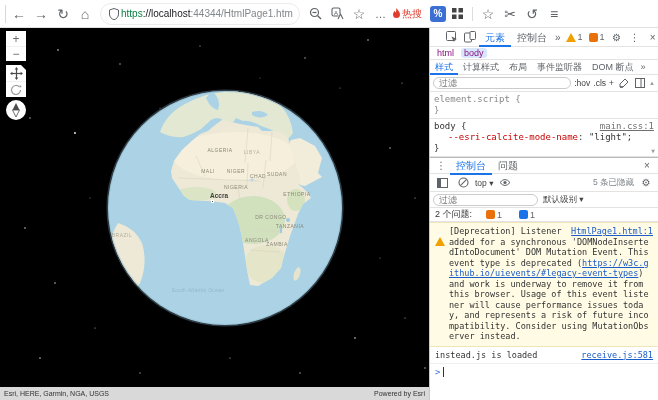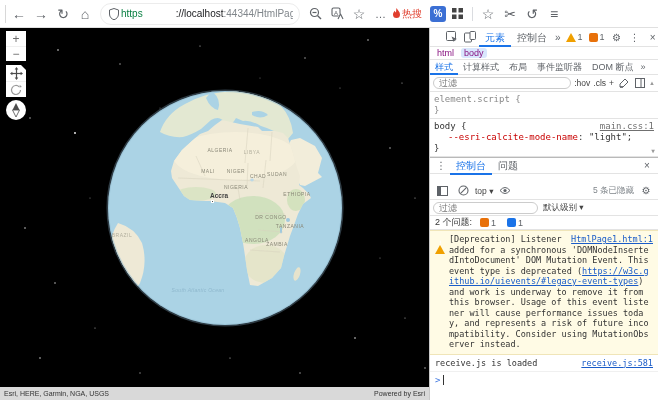--- a/index.html
+++ b/index.html
@@ -6,21 +6,21 @@
   html,body { width:658px; height:400px; overflow:hidden; font-family:"Liberation Sans",sans-serif; background:#fff; }
 
   
   .toolbar { position:absolute; left:0; top:0; width:658px; height:28px; background:#fff; border-bottom:1px solid #e0e0e0; display:flex; align-items:center; }
   .tb-icon { color:#5f6368; font-size:14px; width:22px; height:22px; display:flex; align-items:center; justify-content:center; cursor:pointer; flex:0 0 auto; }
   .tb-icon svg { display:block; }
   .edge-mark { width:6px; height:18px; border-right:1px solid #d8d8d8; margin-right:2px; }
   .addr { display:flex; align-items:center; height:22px; border:1px solid #ececec; border-radius:11px; padding:0 6px; margin:0 4px; width:200px; background:#fff; }
   .addr .url { font-size:10px; white-space:nowrap; overflow:hidden; }
   .url .scheme { color:#0b8043; }
-  .url .host { color:#202124;padding-left:33px; }
+  .url .host { color:#202124; }
   .url .rest { color:#80868b; }
   .search-box { display:flex; align-items:center; height:22px; width:118px; margin-left:2px; }
   .search-box input { border:none; outline:none; font-size:10px; color:#9aa0a6; width:92px; font-family:inherit; background:transparent; }
   .hot { color:#e03e2d; font-size:10px; display:flex; align-items:center; gap:1px; white-space:nowrap; cursor:pointer; }
   .logo-blue { width:16px; height:16px; border-radius:3px; background:#3b6fd4; color:#fff; font-size:10px; font-weight:bold; display:flex; align-items:center; justify-content:center; cursor:pointer; }
   .sep-v { width:1px; height:14px; background:#dadce0; margin:0 4px; }
 
   
   .map { position:absolute; left:0; top:28px; width:429px; height:372px; background:#000; overflow:hidden; }
   .map svg.scene { position:absolute; left:0; top:0; }
@@ -66,24 +66,24 @@
   .gray { color:#888; }
   .srclink { float:right; color:#707070; text-decoration:underline; cursor:pointer; }
   .prop { color:#c80000; }
   .val { color:#333; }
   .indent { padding-left:14px; }
   .sb { position:absolute; right:1px; top:0; width:8px; height:100%; }
   .sb .ar { position:absolute; right:0; width:8px; text-align:center; font-size:6px; color:#9a9a9a; cursor:pointer; }
 
   .drawer-head { height:17px; border-top:1px solid #b9b9b9; padding:0 2px; }
   .drawer-head .x { margin-left:auto; }
-  .console-toolbar { height:18px; padding:0 3px; gap:3px;margin-top:8px; }
+  .console-toolbar { height:18px; padding:0 3px; gap:3px; }
   .hidden-note { margin-left:auto; color:#80868b; font-size:8.5px; white-space:nowrap; }
   .lvl-row { height:16px; padding:0 3px; gap:5px; }
-  .issues-row { height:14px; padding:0 5px; gap:5px; font-size:9px; color:#333; border-bottom:1px solid #e3e3e3; display:flex; align-items:center; }
+  .issues-row { height:14px; padding:0 5px; gap:11px; font-size:9px; color:#333; border-bottom:1px solid #e3e3e3; display:flex; align-items:center; }
   .msg-warn { background:#fffbe5; border-top:1px solid #f0e5b8; border-bottom:1px solid #f0e5b8; padding:3px 5px 4px 5px; display:flex; gap:4px; font-family:"DejaVu Sans Mono",monospace; font-size:8.5px; line-height:10.5px; color:#333; }
   .msg-warn .body { flex:1; word-break:break-all; }
   .blue-link { color:#1a5cc8; text-decoration:underline; cursor:pointer; }
   .msg-src { float:right; margin-left:6px; }
   .warn-tri { flex:0 0 auto; width:10px; height:10px; position:relative; margin-top:1px; }
   .warn-tri .t { width:0; height:0; border-left:5px solid transparent; border-right:5px solid transparent; border-bottom:9px solid #f0a000; }
   .warn-tri .e { position:absolute; left:3.6px; top:2.5px; color:#fff; font-size:6px; font-weight:bold; }
   .msg-log { padding:3px 5px; font-family:"DejaVu Sans Mono",monospace; font-size:8.5px; color:#333; border-bottom:1px solid #f0f0f0; }
   .prompt { padding:3px 5px; font-family:"DejaVu Sans Mono",monospace; font-size:9px; color:#4078e0; display:flex; align-items:center; gap:3px; }
   .caret-bar { width:1px; height:10px; background:#333; }
@@ -427,20 +427,20 @@
   </div>
 
   <div class="msg-warn">
     <span class="warn-tri"><span class="t"></span><span class="e">!</span></span>
     <span class="body">
       <span class="blue-link msg-src">HtmlPage1.html:1</span><span>[Deprecation] Listener added for a synchronous 'DOMNodeInsertedIntoDocument' DOM Mutation Event. This event type is deprecated (</span><span class="blue-link">https://w3c.github.io/uievents/#legacy-event-types</span><span>) and work is underway to remove it from this browser. Usage of this event listener will cause performance issues today, and represents a risk of future incompatibility. Consider using MutationObserver instead.</span>
     </span>
   </div>
 
   <div class="msg-log">
-    <span class="blue-link msg-src">receive.js:581</span><span>receive.js is loaded</span>
+    <span class="blue-link msg-src">receive.js:581</span><span>instead.js is loaded</span>
   </div>
 
   <div class="prompt">
     <span>&gt;</span>
     <span class="caret-bar"></span>
   </div>
 </div>
 
 </body></html>

